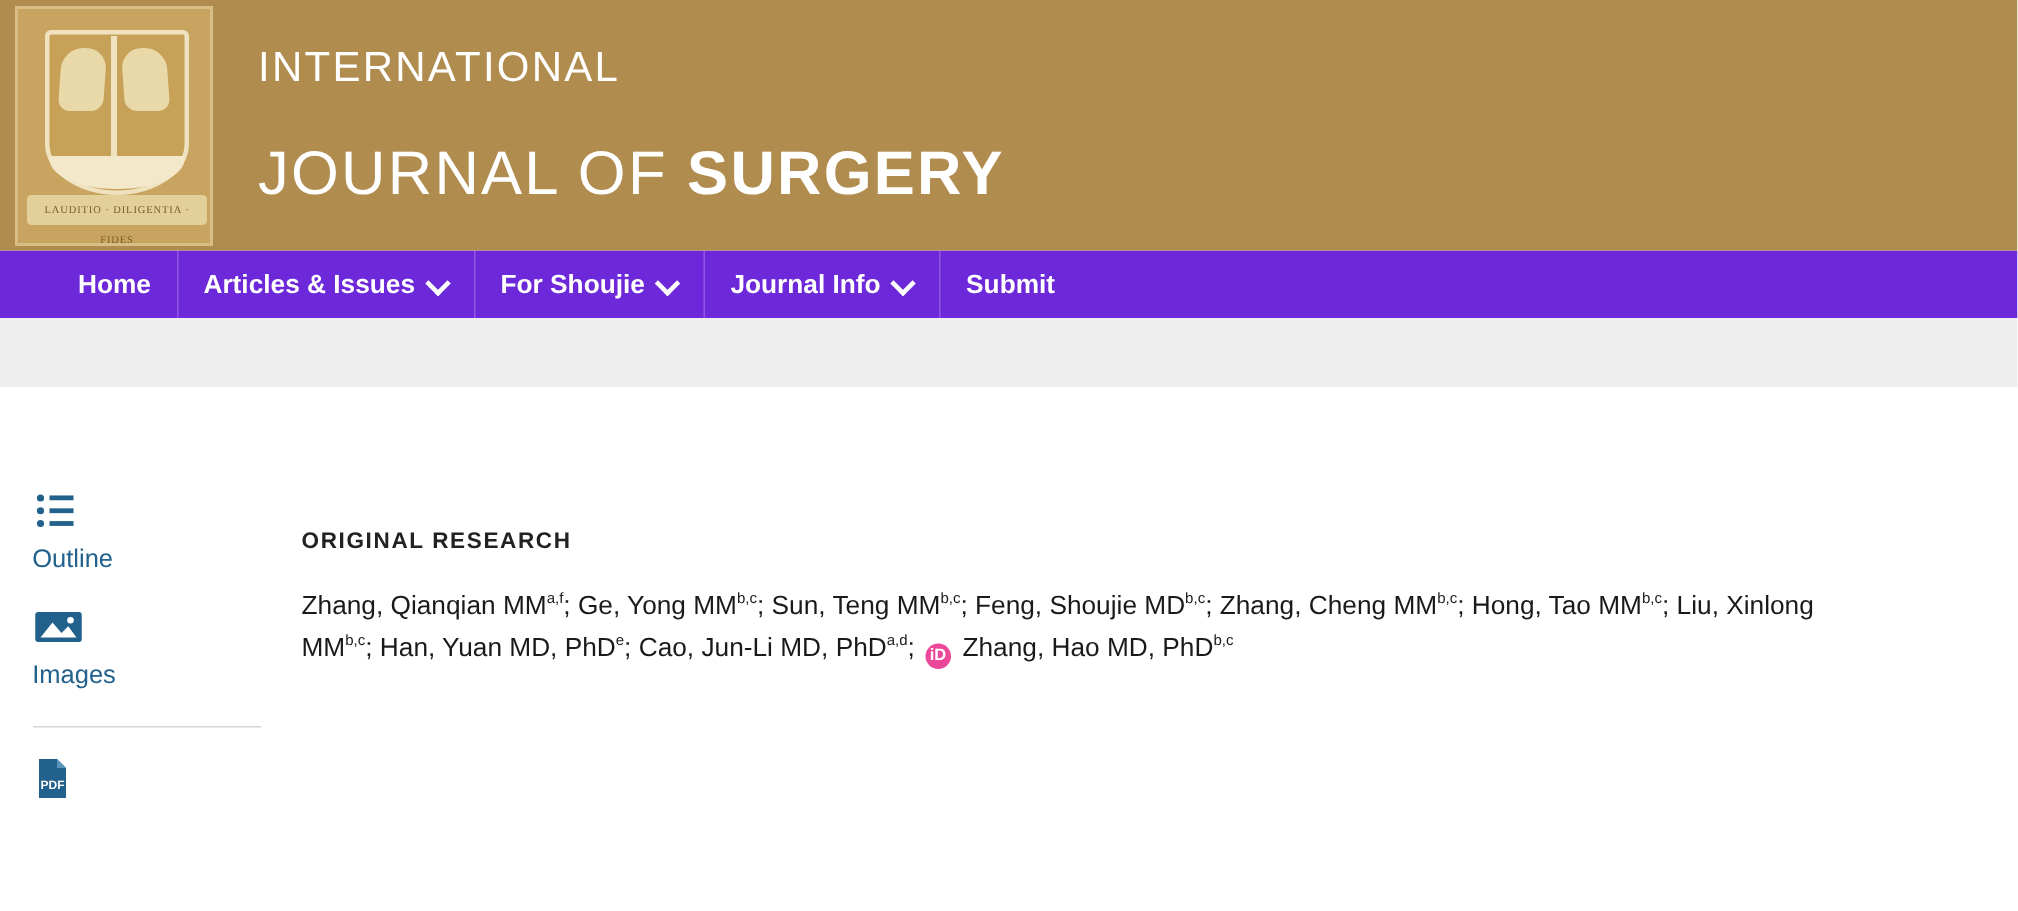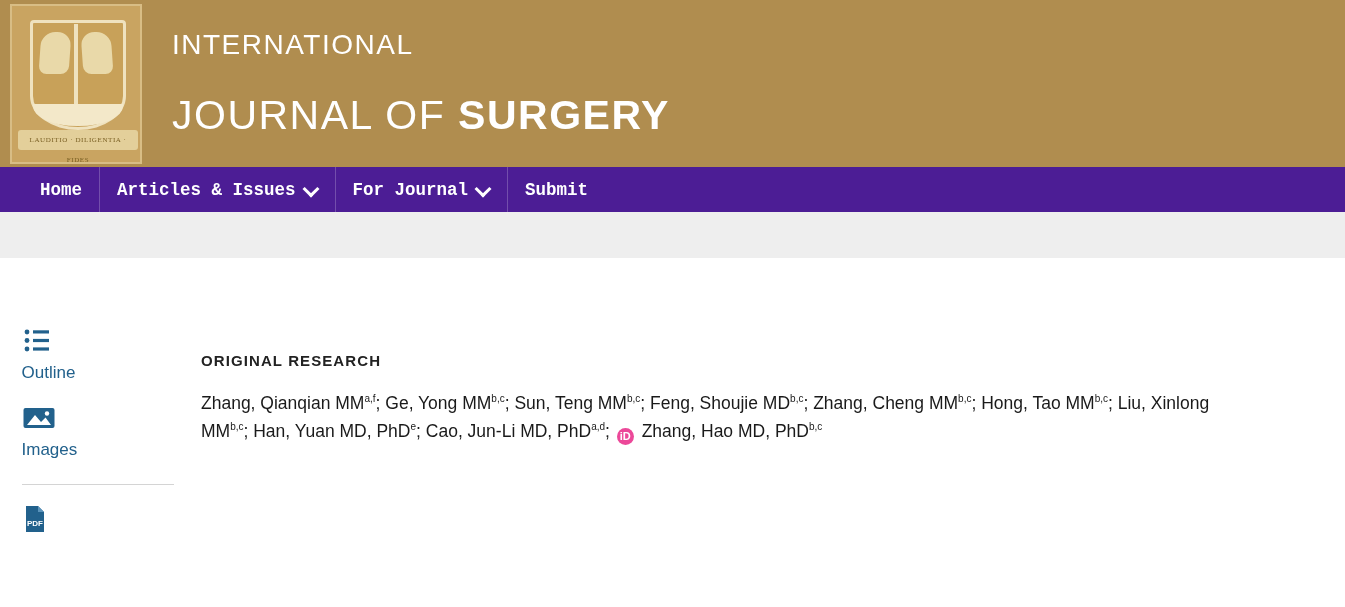--- a/index.html
+++ b/index.html
@@ -89,25 +89,24 @@
     font-size: 41px;
     letter-spacing: 1.5px;
     font-weight: 400;
     margin-top: 36px;
   }
   .wordmark .line2 b { font-weight: 700; }
 
   
   .nav {
     height: 45px;
-    background: #4c1d95;
+    background: #6d28d9;
     display: flex;
     align-items: stretch;
-    padding-left: 22px;
-    font-family: Liberation Mono, monospace;
+    padding-left: 34px;
   }
   .nav-item {
     display: flex;
     align-items: center;
     gap: 9px;
     color: #ffffff;
     font-size: 17.5px;
     font-weight: 700;
     padding: 0 17px;
     cursor: pointer;
@@ -233,21 +232,25 @@
 
 <nav class="nav">
   <div class="nav-item">
     <span>Home</span>
   </div>
   <div class="nav-item">
     <span>Articles &amp; Issues</span>
     <span class="chev"></span>
   </div>
   <div class="nav-item">
-    <span>For Journal</span>
+    <span>For Shoujie</span>
+    <span class="chev"></span>
+  </div>
+  <div class="nav-item">
+    <span>Journal Info</span>
     <span class="chev"></span>
   </div>
   <div class="nav-item no-sep">
     <span>Submit</span>
   </div>
 </nav>
 
 <div class="greyband"></div>
 
 <div class="content">

